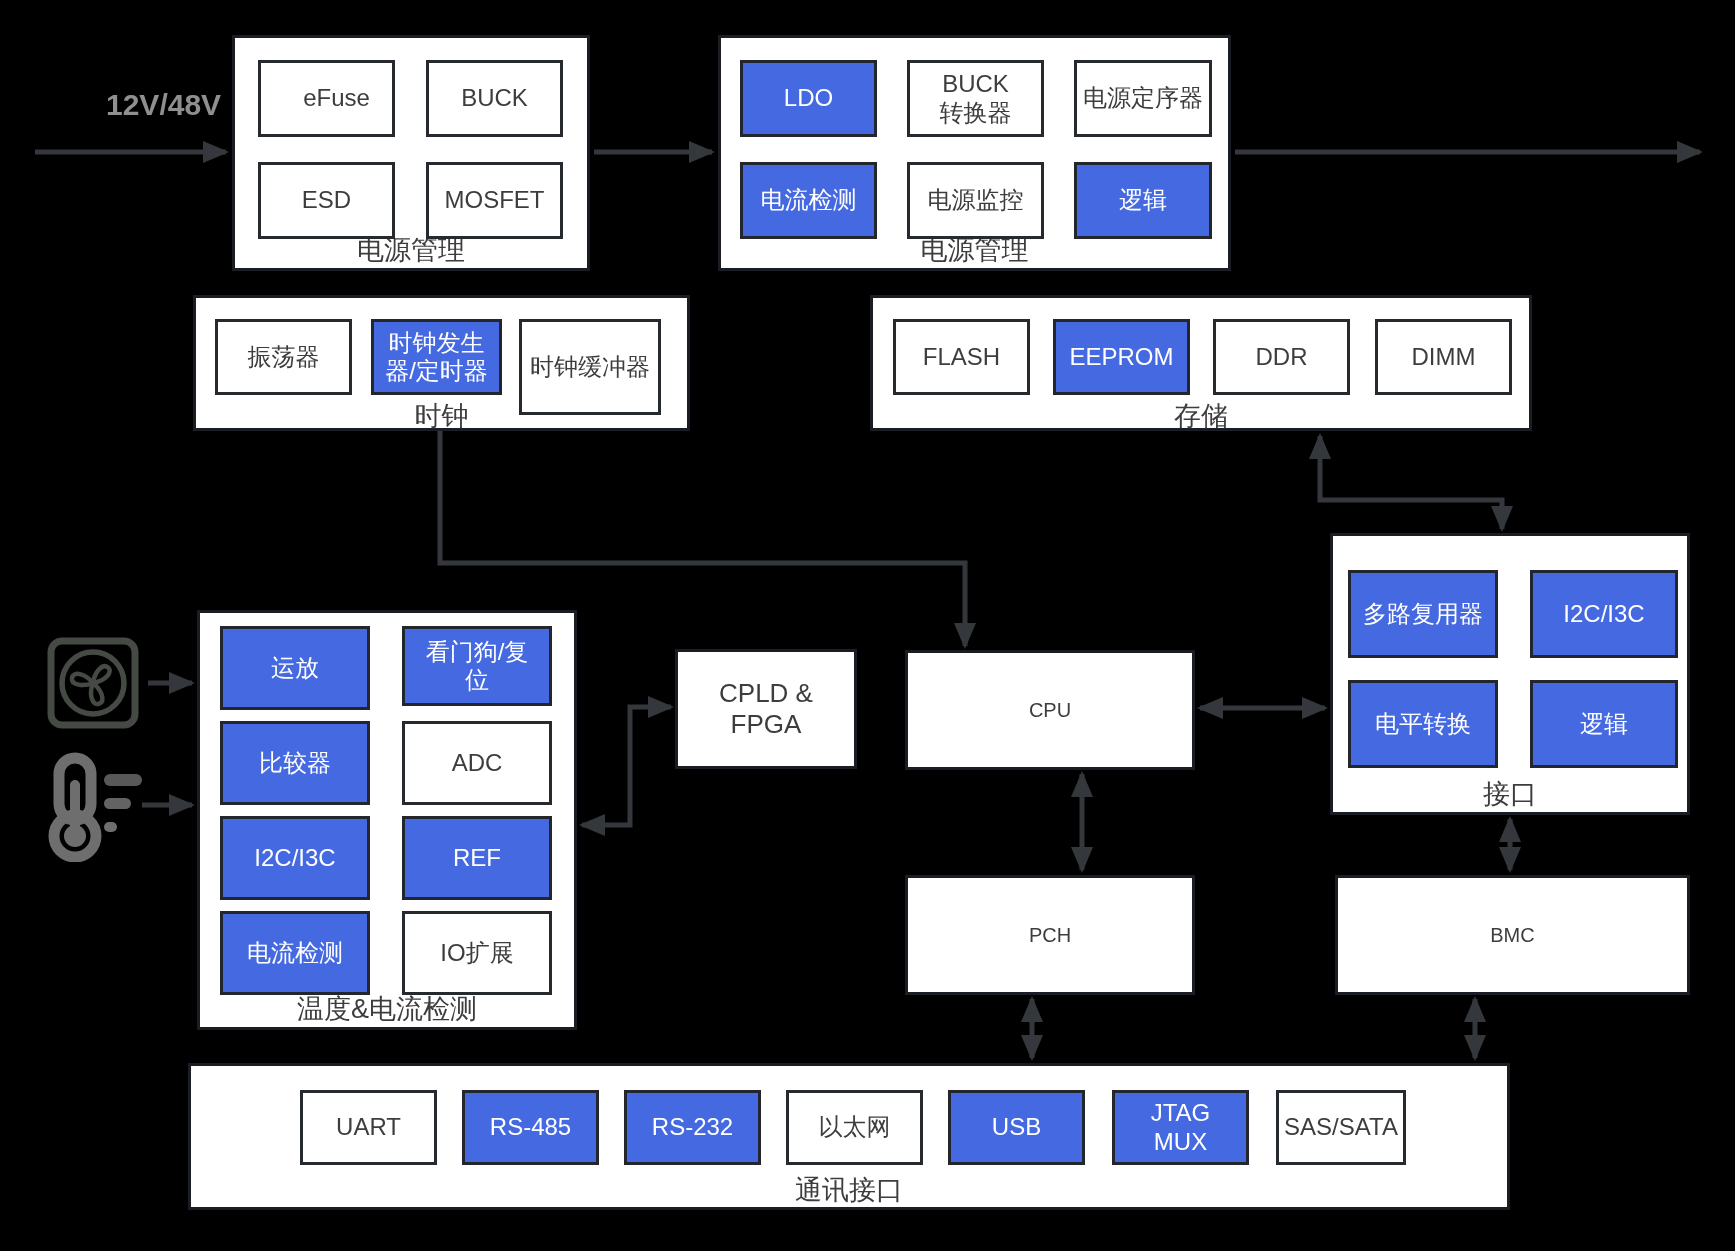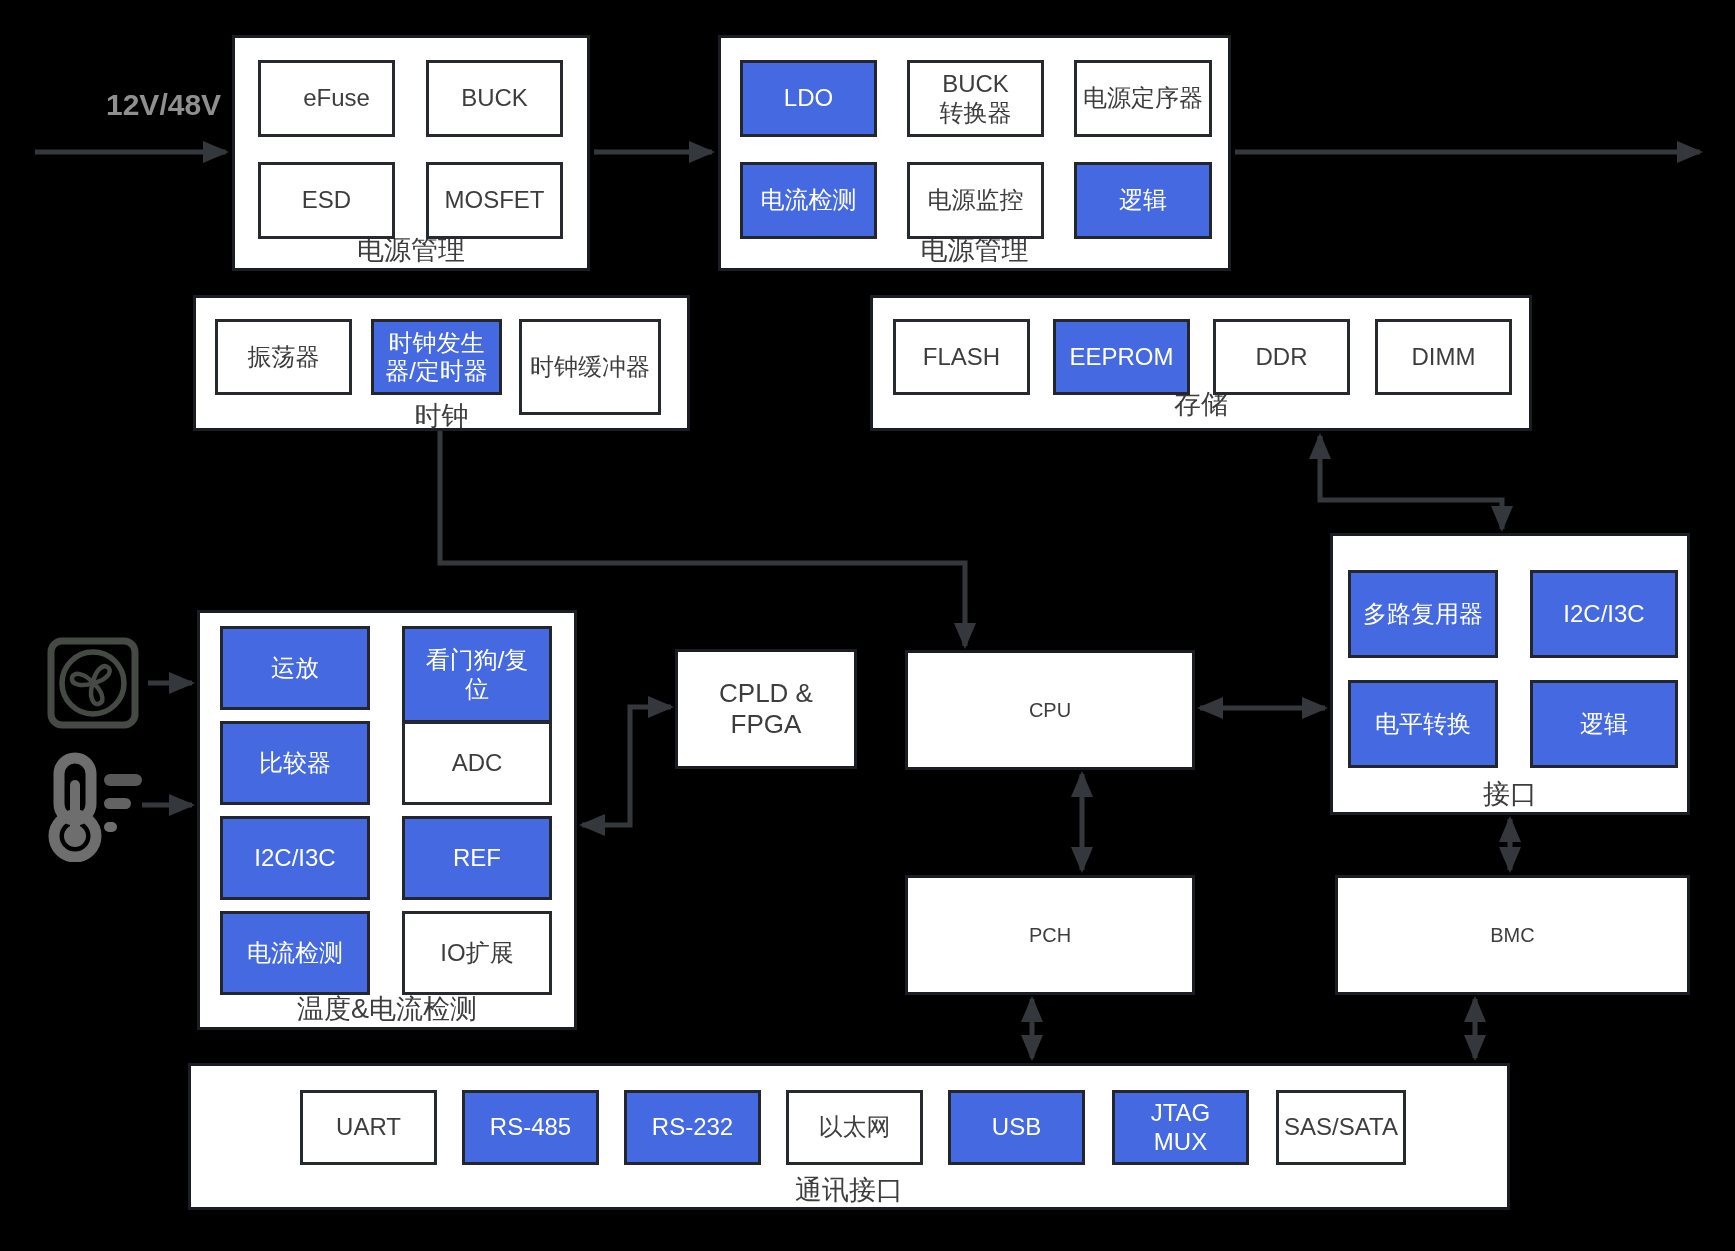--- a/index.html
+++ b/index.html
@@ -113,30 +113,30 @@
   <div class="chip blue" style="left:1074px;top:162px;width:138px;height:77px;">逻辑</div>
 
   <div class="group" style="left:193px;top:295px;width:497px;height:136px;"></div>
   <div class="group-label" style="left:193px;top:398px;width:497px;">时钟</div>
   <div class="chip" style="left:215px;top:319px;width:137px;height:76px;">振荡器</div>
   <div class="chip blue" style="left:371px;top:319px;width:131px;height:76px;">时钟发生
 器/定时器</div>
   <div class="chip" style="left:519px;top:319px;width:142px;height:96px;">时钟缓冲器</div>
 
   <div class="group" style="left:870px;top:295px;width:662px;height:136px;"></div>
-  <div class="group-label" style="left:870px;top:386px;width:662px;">存储</div>
+  <div class="group-label" style="left:870px;top:398px;width:662px;">存储</div>
   <div class="chip" style="left:893px;top:319px;width:137px;height:76px;">FLASH</div>
   <div class="chip blue" style="left:1053px;top:319px;width:137px;height:76px;">EEPROM</div>
   <div class="chip" style="left:1213px;top:319px;width:137px;height:76px;">DDR</div>
   <div class="chip" style="left:1375px;top:319px;width:137px;height:76px;">DIMM</div>
 
   <div class="group" style="left:197px;top:610px;width:380px;height:420px;"></div>
   <div class="group-label" style="left:197px;top:991px;width:380px;">温度&amp;电流检测</div>
   <div class="chip blue" style="left:220px;top:626px;width:150px;height:84px;">运放</div>
-  <div class="chip blue" style="left:402px;top:626px;width:150px;height:97px;">看门狗/复
+  <div class="chip blue" style="left:402px;top:626px;width:150px;height:80px;">看门狗/复
 位</div>
   <div class="chip blue" style="left:220px;top:721px;width:150px;height:84px;">比较器</div>
   <div class="chip" style="left:402px;top:721px;width:150px;height:84px;">ADC</div>
   <div class="chip blue" style="left:220px;top:816px;width:150px;height:84px;">I2C/I3C</div>
   <div class="chip blue" style="left:402px;top:816px;width:150px;height:84px;text-align:center;">REF</div>
   <div class="chip blue" style="left:220px;top:911px;width:150px;height:84px;">电流检测</div>
   <div class="chip" style="left:402px;top:911px;width:150px;height:84px;">IO扩展</div>
 
   <div class="group" style="left:1330px;top:533px;width:360px;height:282px;"></div>
   <div class="group-label" style="left:1330px;top:776px;width:360px;">接口</div>

